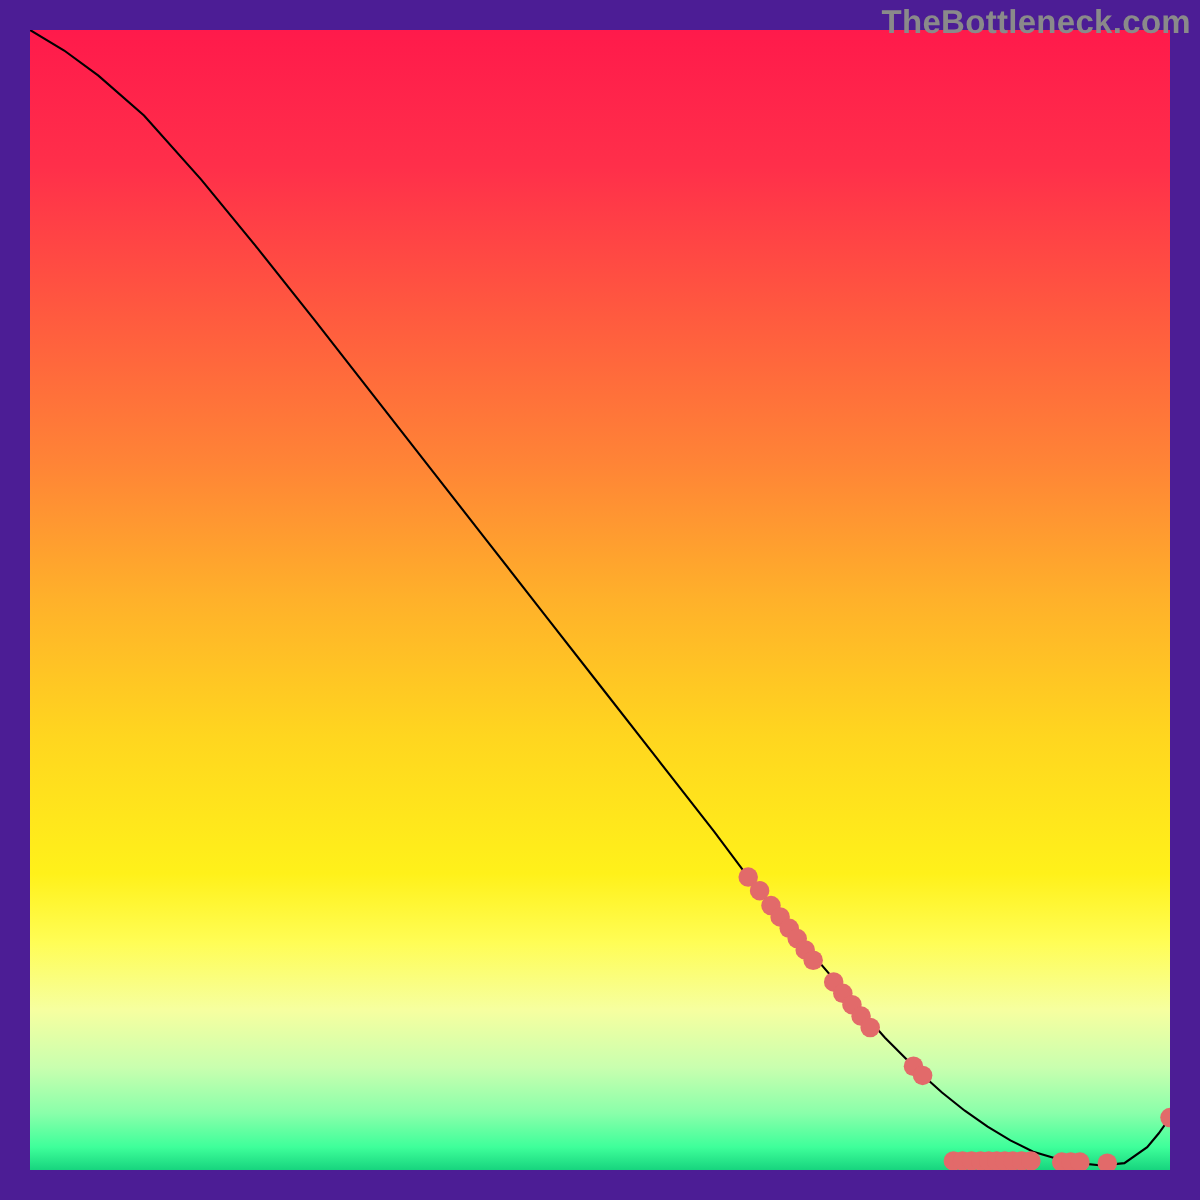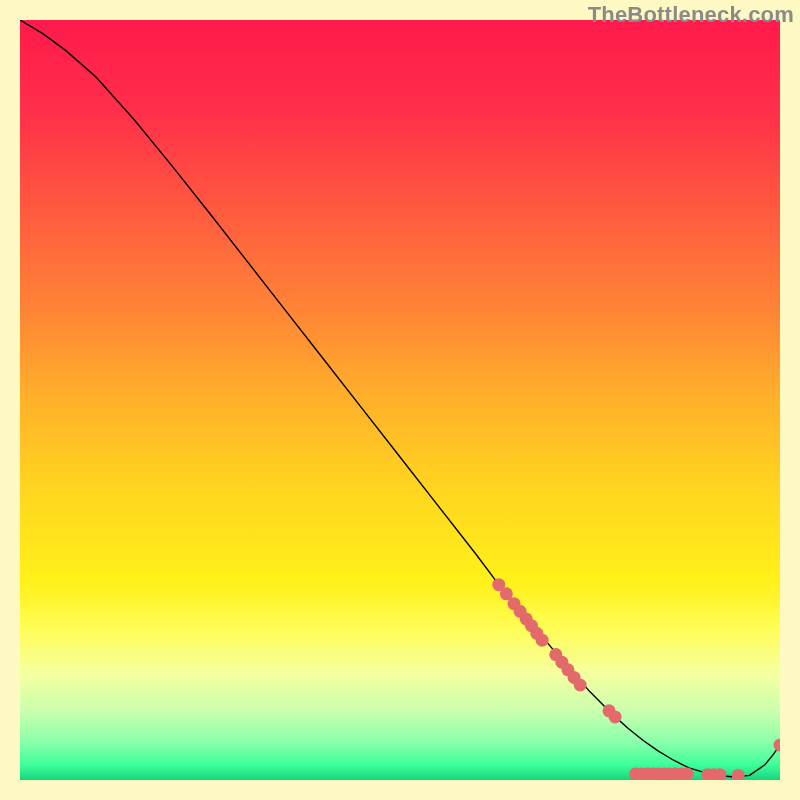--- a/index.html
+++ b/index.html
@@ -7,21 +7,21 @@
     padding: 0;
     width: 800px;
     height: 800px;
     background: #000;
     overflow: hidden;
   }
   .stage {
     position: relative;
     width: 800px;
     height: 800px;
-    background: #fef9c3;
+    background: #4c1d95;
   }
   .plot {
     position: absolute;
     left: 20px;
     top: 20px;
     width: 760px;
     height: 760px;
   }
   .watermark {
     position: absolute;

